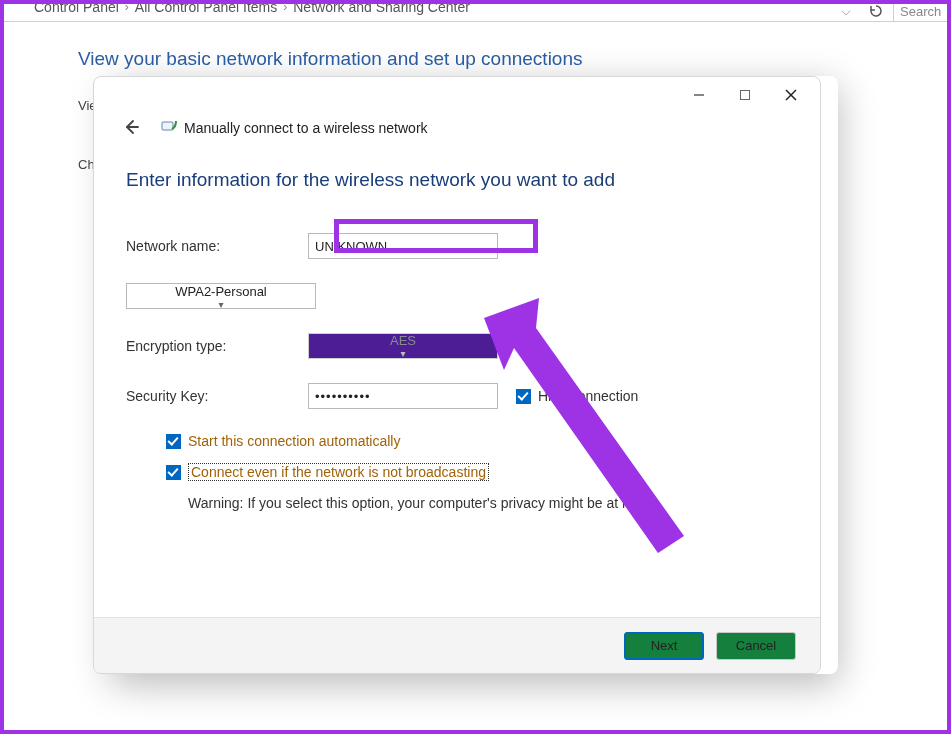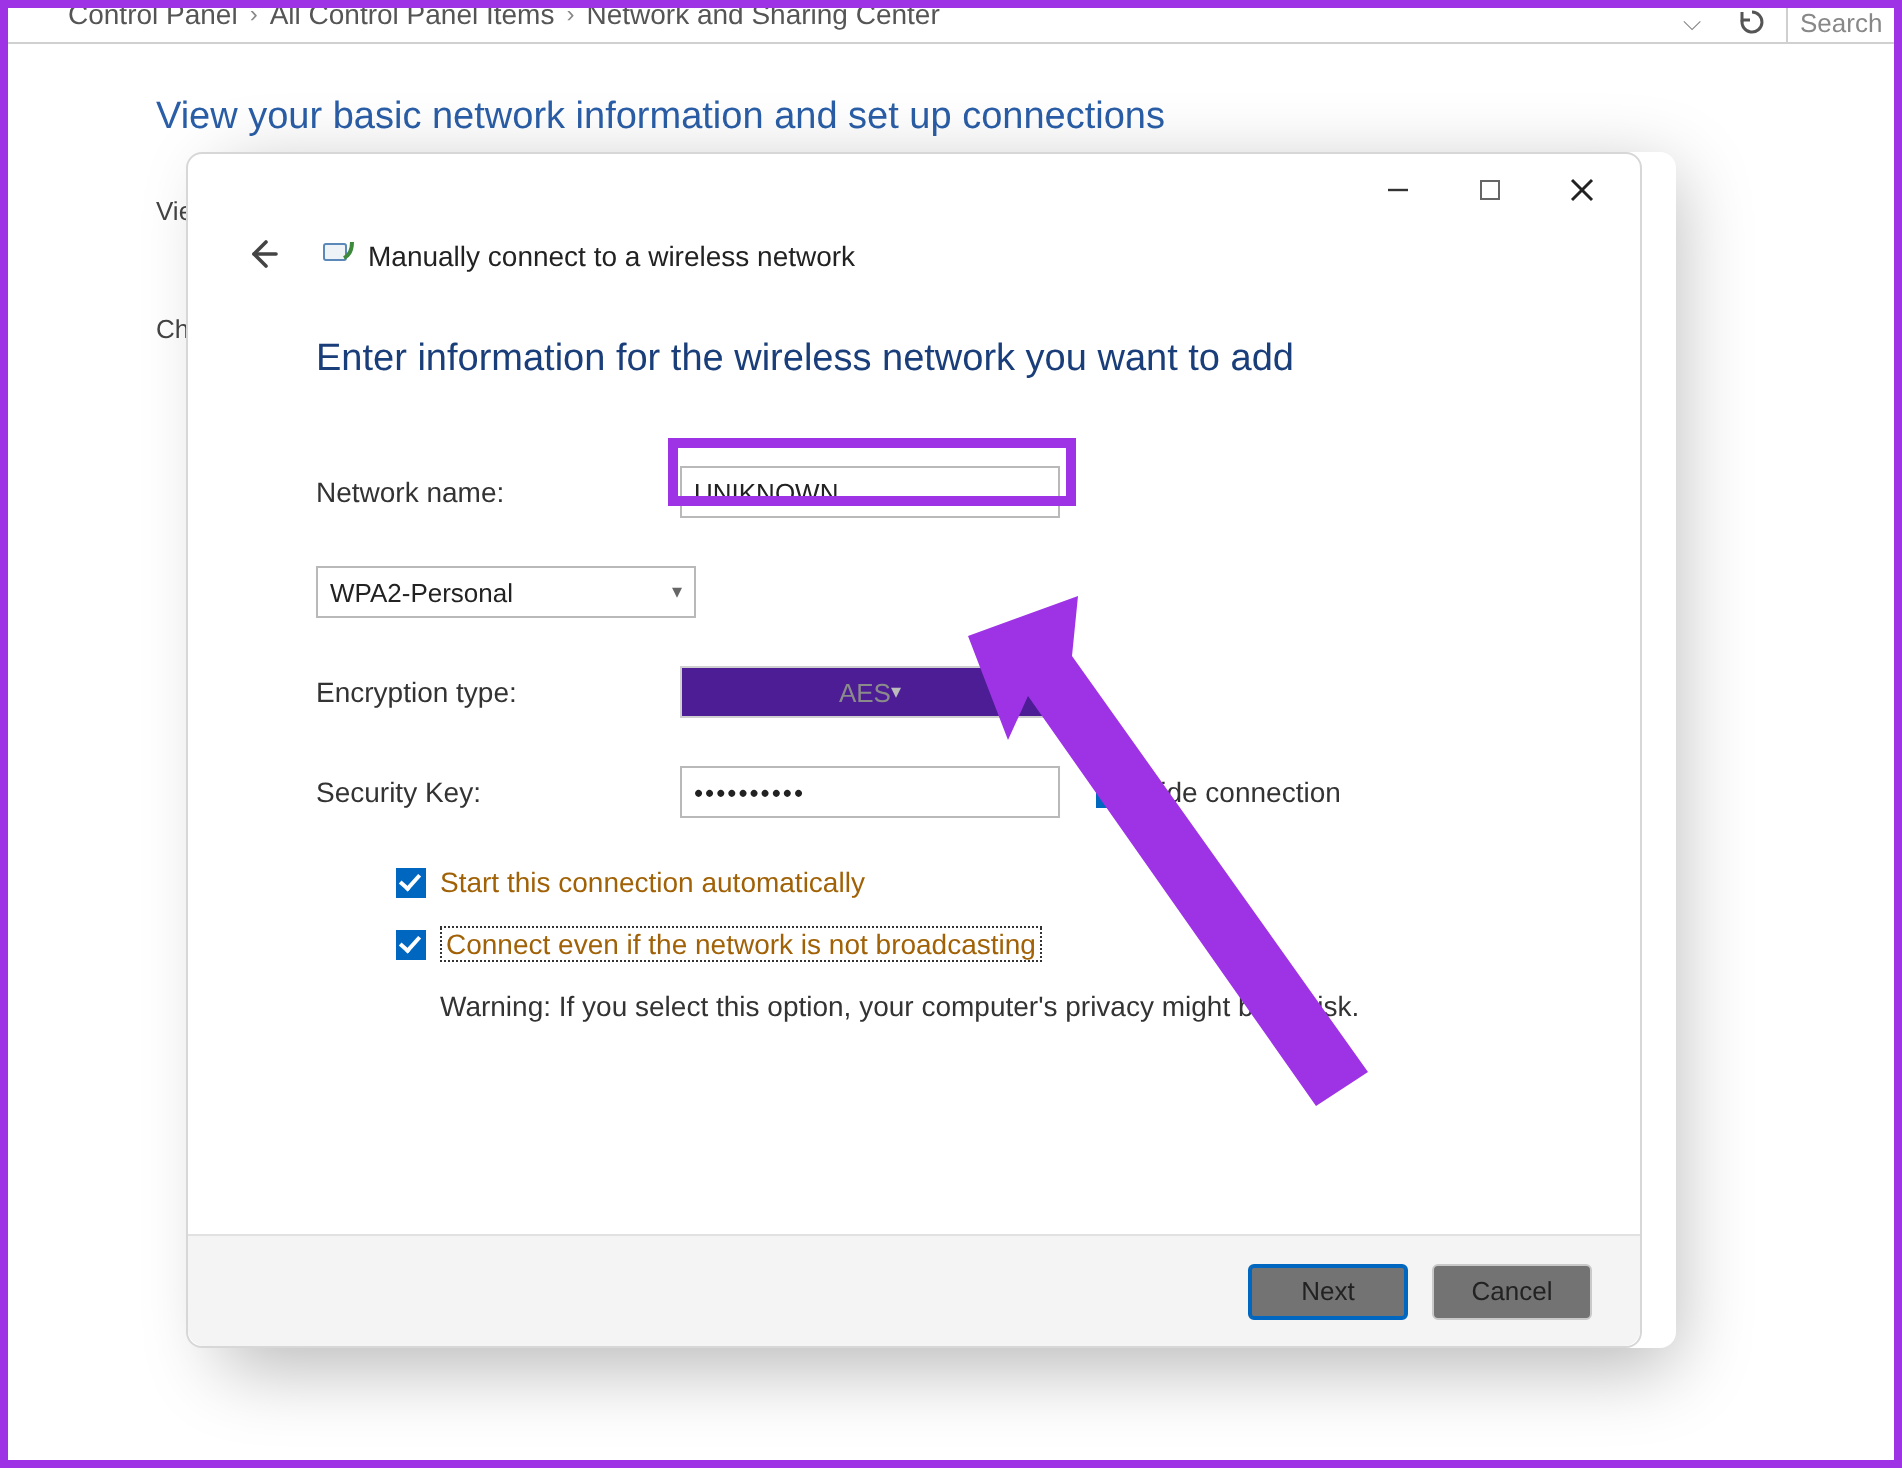--- a/index.html
+++ b/index.html
@@ -158,21 +158,21 @@
     margin-right: 18px;
   }
   .dlg-title {
     font-size: 14px;
     color: #222;
   }
   .dlg-title-icon { margin-right: 6px; }
 
   .dlg-body {
     flex: 1;
-    padding: 18px 64px 0 64px;
+    padding: 18px 64px 0 32px;
     position: relative;
   }
   .dlg-head {
     color: #1a3e7a;
     font-size: 19px;
     margin: 8px 0 42px 0;
     font-weight: 400;
   }
 
   .form-row {
@@ -192,20 +192,21 @@
     font-size: 13px;
     padding: 0 6px;
     background: #fff;
     color: #222;
   }
   .select-ish {
     display: flex;
     align-items: center;
     justify-content: space-between;
     padding-right: 4px;
+    flex-direction: column;
   }
   .select-ish.disabled {
     background: #4c1d95;
     color: #8b8b8b;
     border-color: #cfcfcf;
     justify-content: center;
   }
   .select-ish .chev { font-size: 10px; color: #666; }
   .select-ish.disabled .chev { color: #bbb; }
 
@@ -265,21 +266,21 @@
     align-items: center;
     justify-content: flex-end;
     padding-right: 24px;
     gap: 12px;
     border-radius: 0 0 8px 8px;
   }
   .btn {
     min-width: 80px;
     height: 28px;
     border: 1px solid #c9c9c9;
-    background: #737373;
+    background: #15803d;
     border-radius: 3px;
     font-size: 13px;
     color: #222;
     display: flex;
     align-items: center;
     justify-content: center;
     padding: 0 14px;
   }
   .btn.primary {
     border-color: #0067c0;

